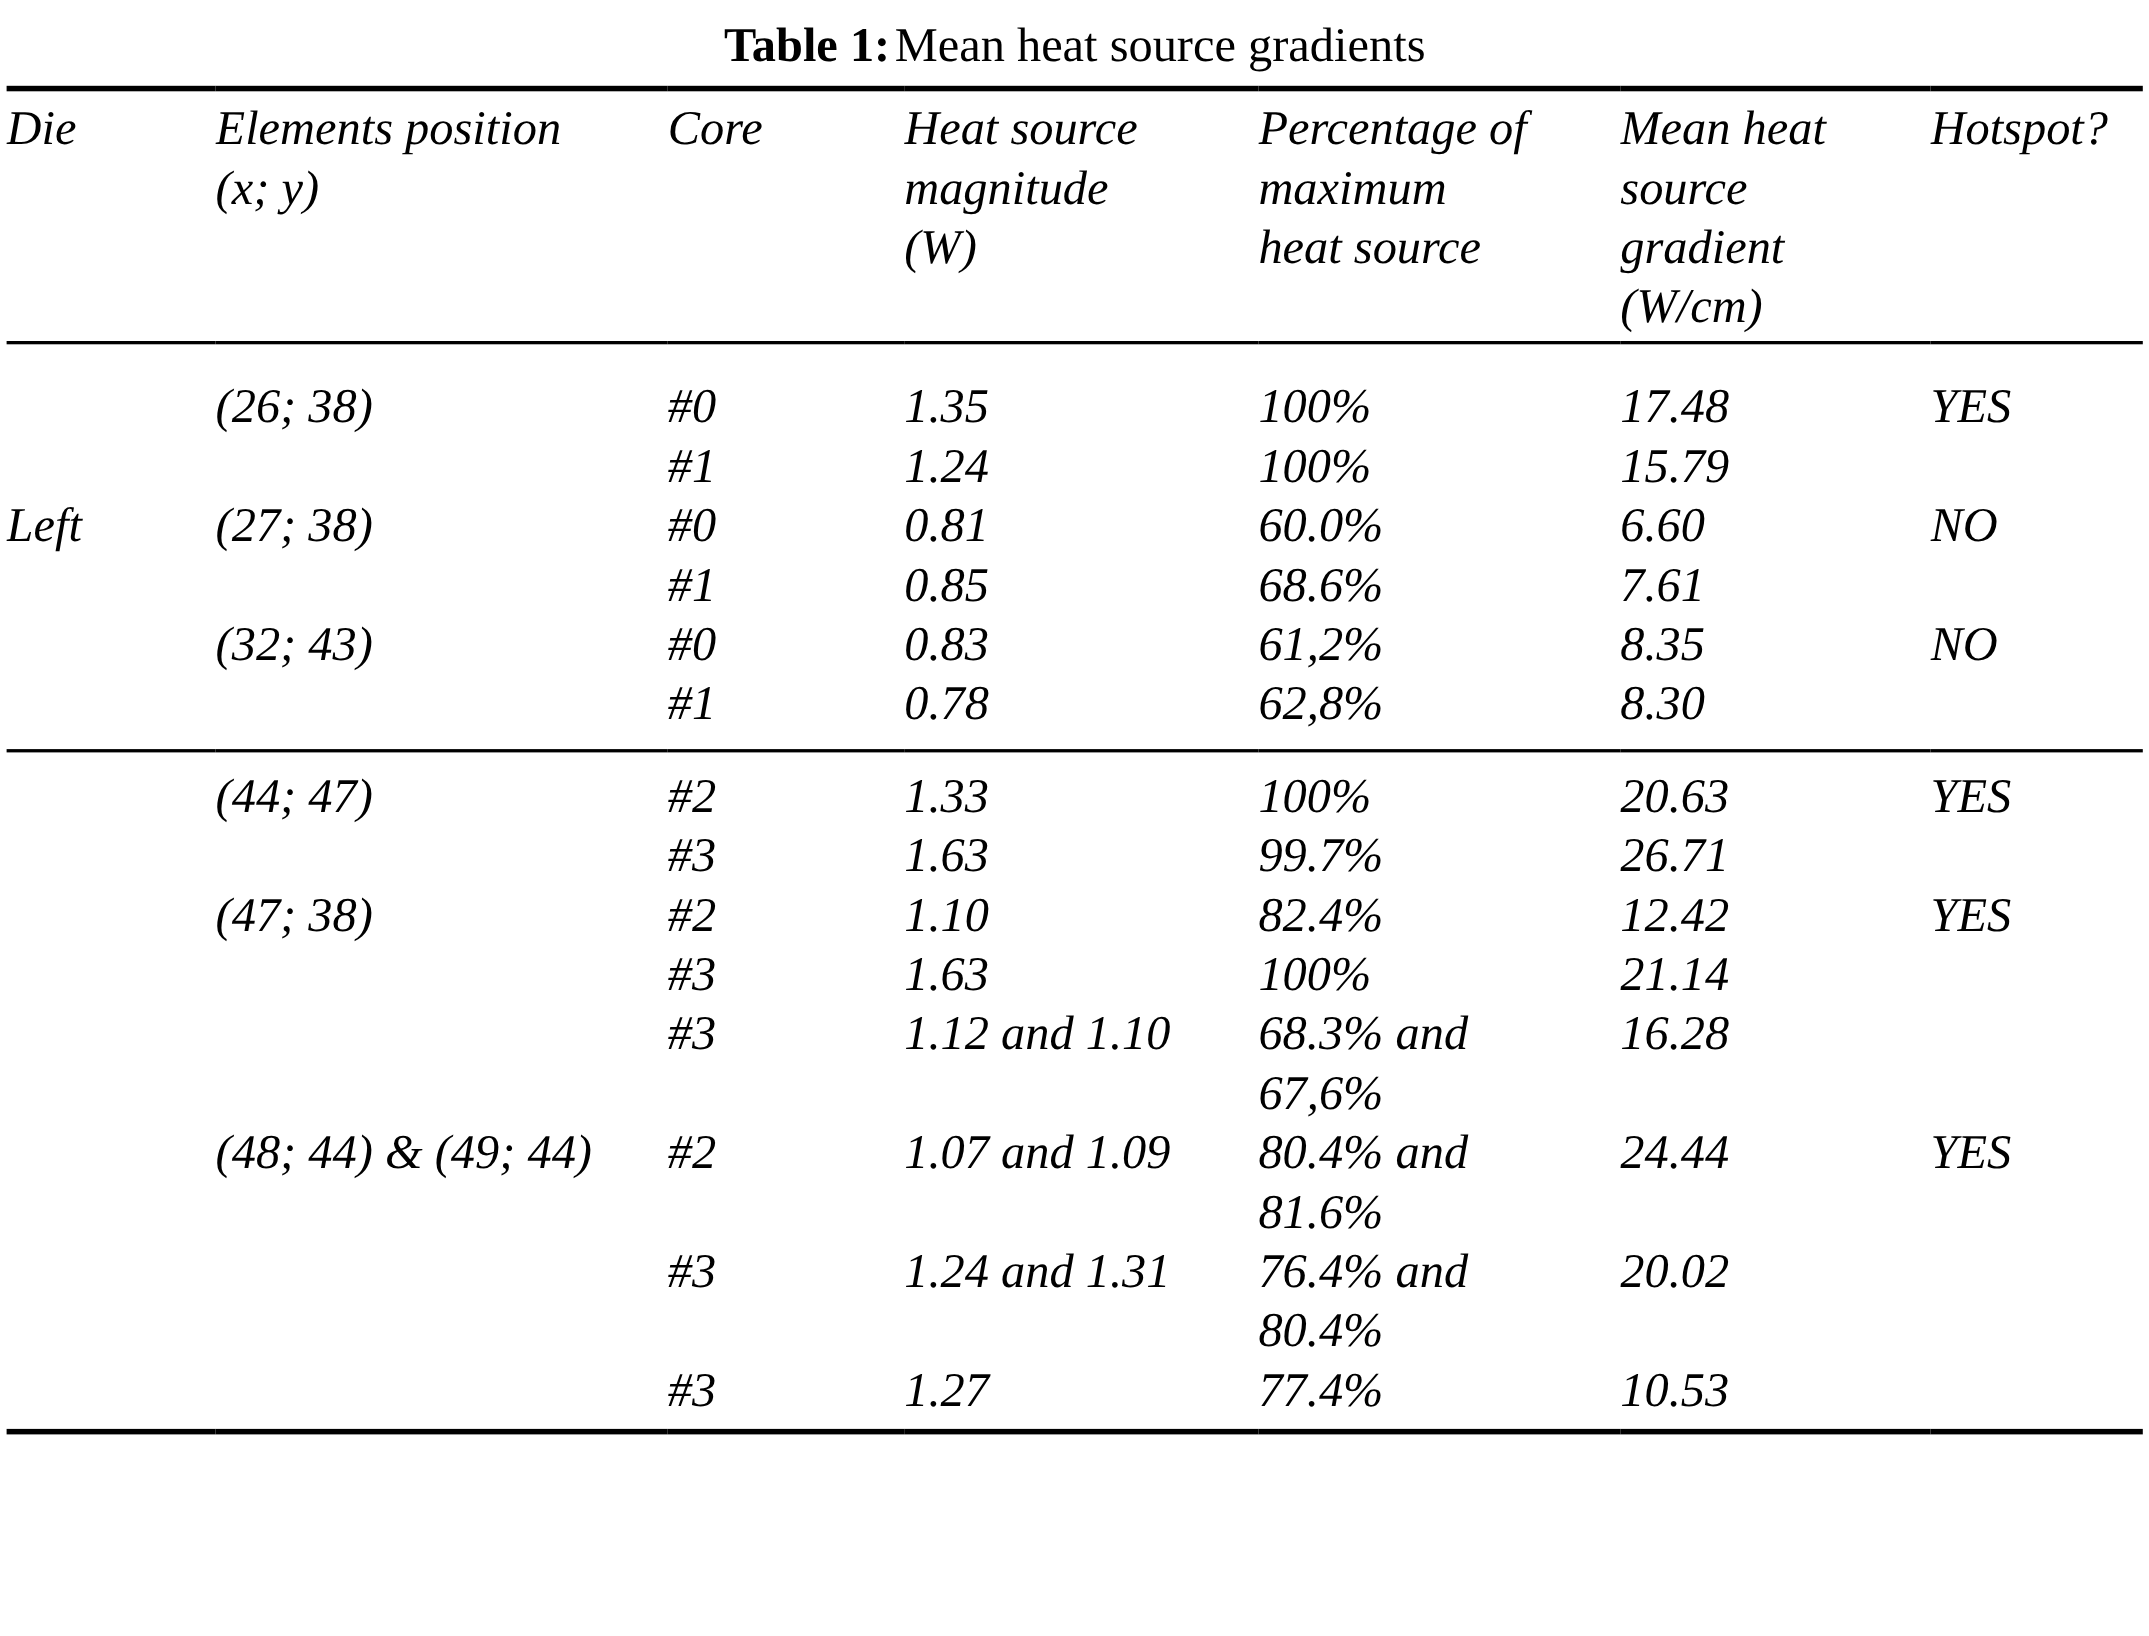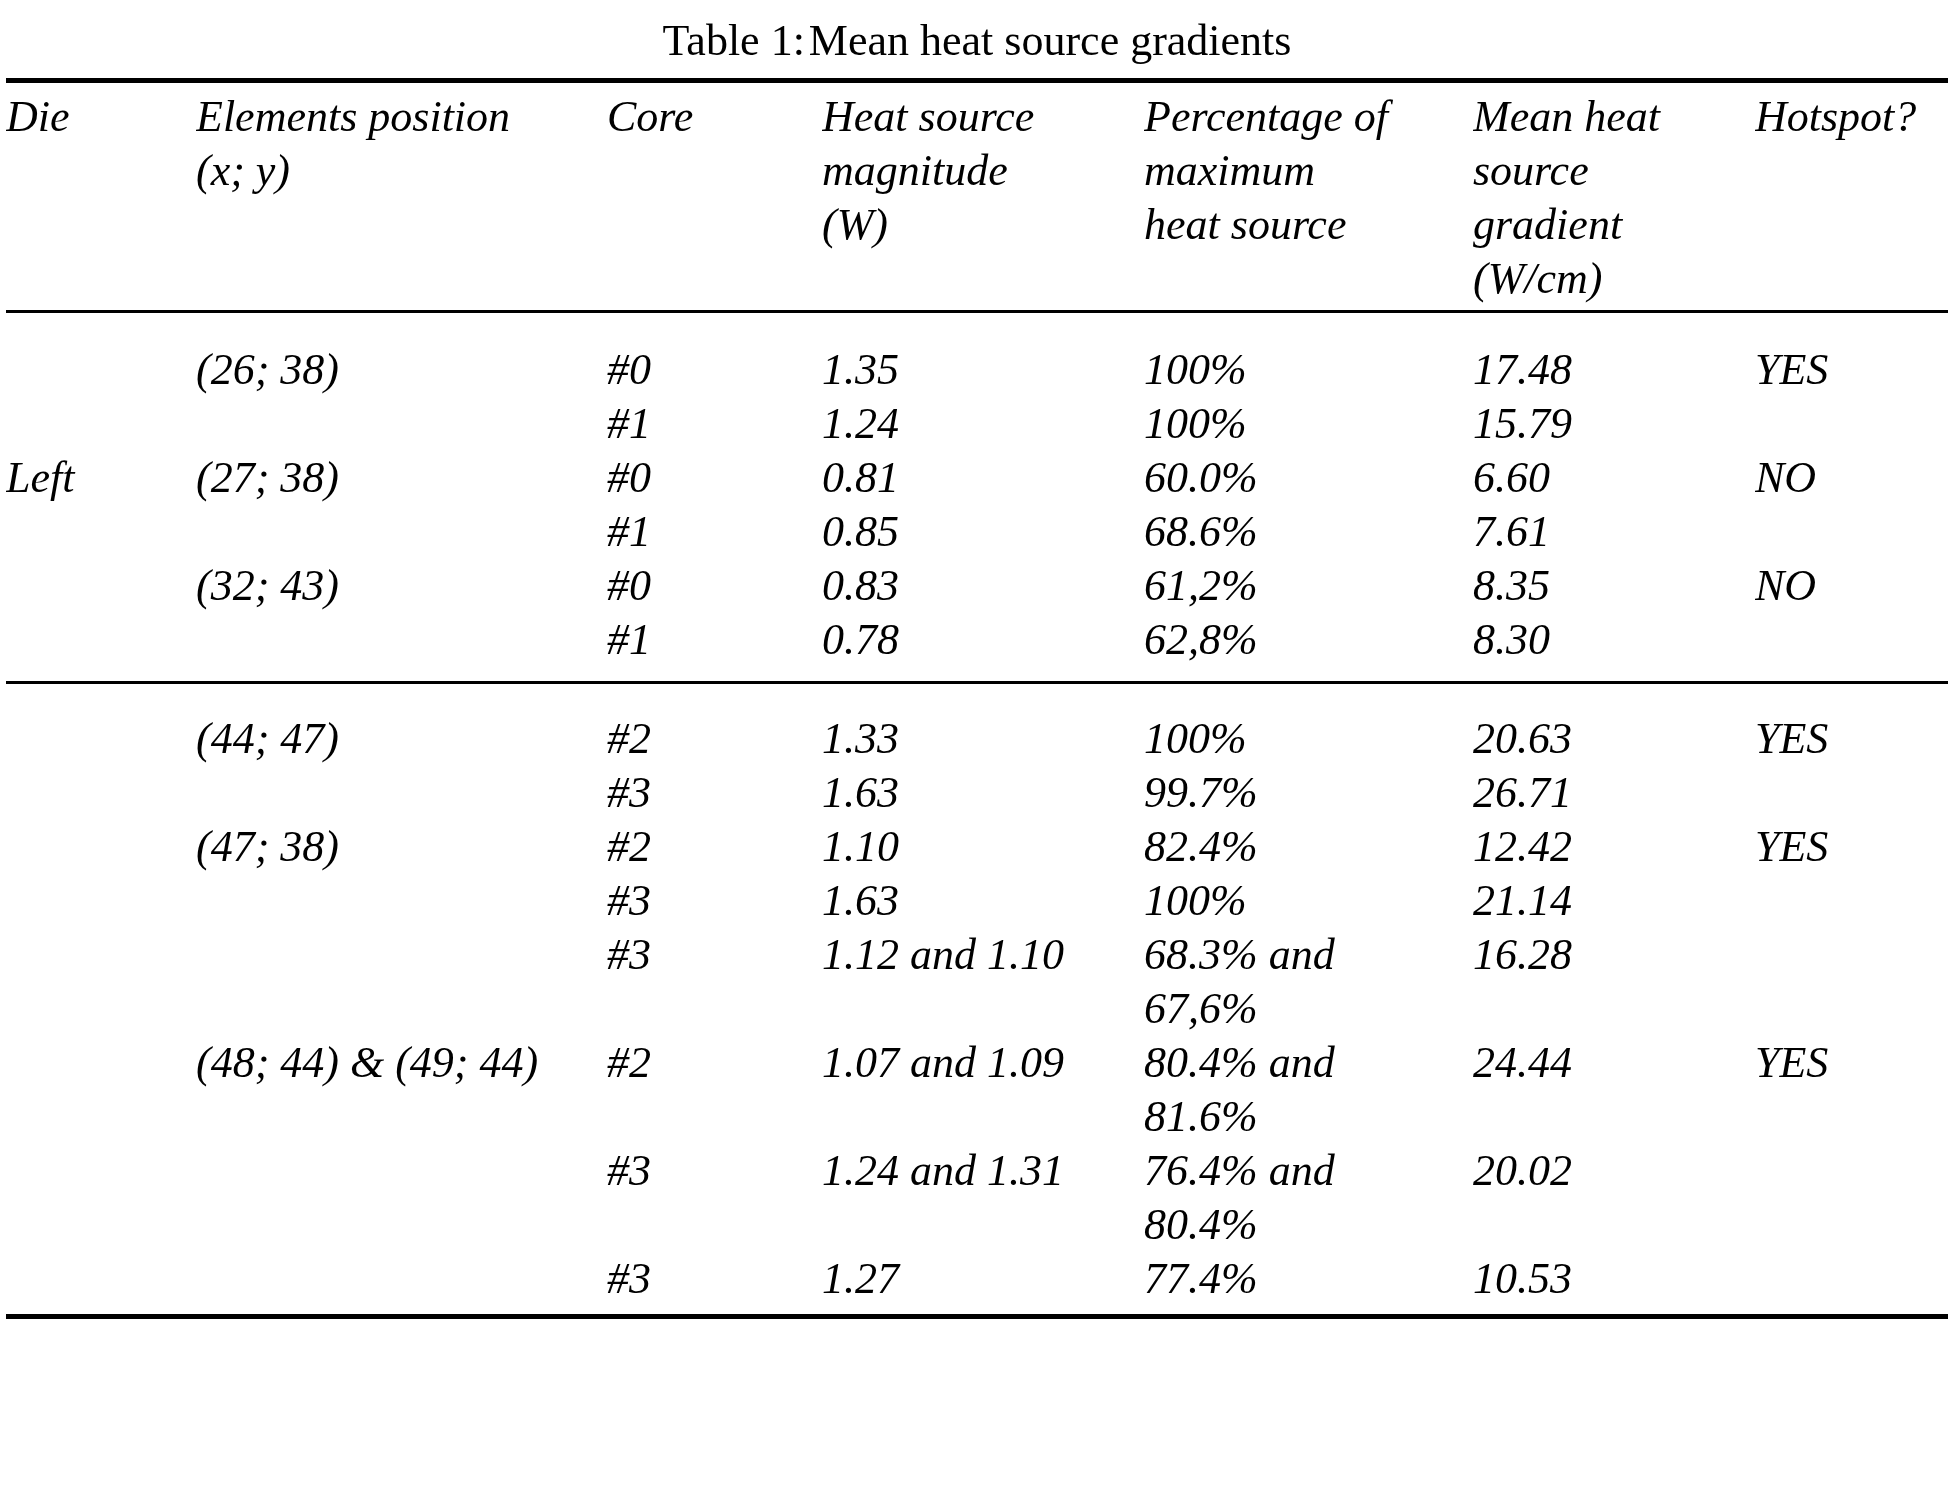--- a/index.html
+++ b/index.html
@@ -19,21 +19,21 @@
   }
   .caption {
     text-align: center;
     font-size: 44px;
     line-height: 54px;
     padding-top: 14px;
     margin-bottom: 10px;
     white-space: nowrap;
   }
   .caption-label {
-    font-weight: normal;
+    font-weight: bold;
     margin-right: 4px;
   }
   table.data-table {
     border-collapse: collapse;
     table-layout: fixed;
     width: 1942px;
     border-top: 5px solid #000;
     border-bottom: 5px solid #000;
     font-style: italic;
   }
@@ -62,21 +62,21 @@
     padding-bottom: 4px;
   }
   tbody.die-section td {
     padding-top: 0;
   }
   tbody#tbody-left tr:first-child td { padding-top: 30px; margin-left: 25px; }
   tbody#tbody-left tr:last-child td { padding-bottom: 14px; }
   tbody#tbody-right {
     border-top: 3px solid #000;
   }
-  tbody#tbody-right tr:first-child td { padding-top: 28px; }
+  tbody#tbody-right tr:first-child td { padding-top: 13px; }
   tbody#tbody-right tr:last-child td { padding-bottom: 8px; }
 </style>
 </head>
 <body>
 
 <div class="page">
   <div class="caption">
     <span class="caption-label">Table 1:</span><span class="caption-text">Mean heat source gradients</span>
   </div>
 

